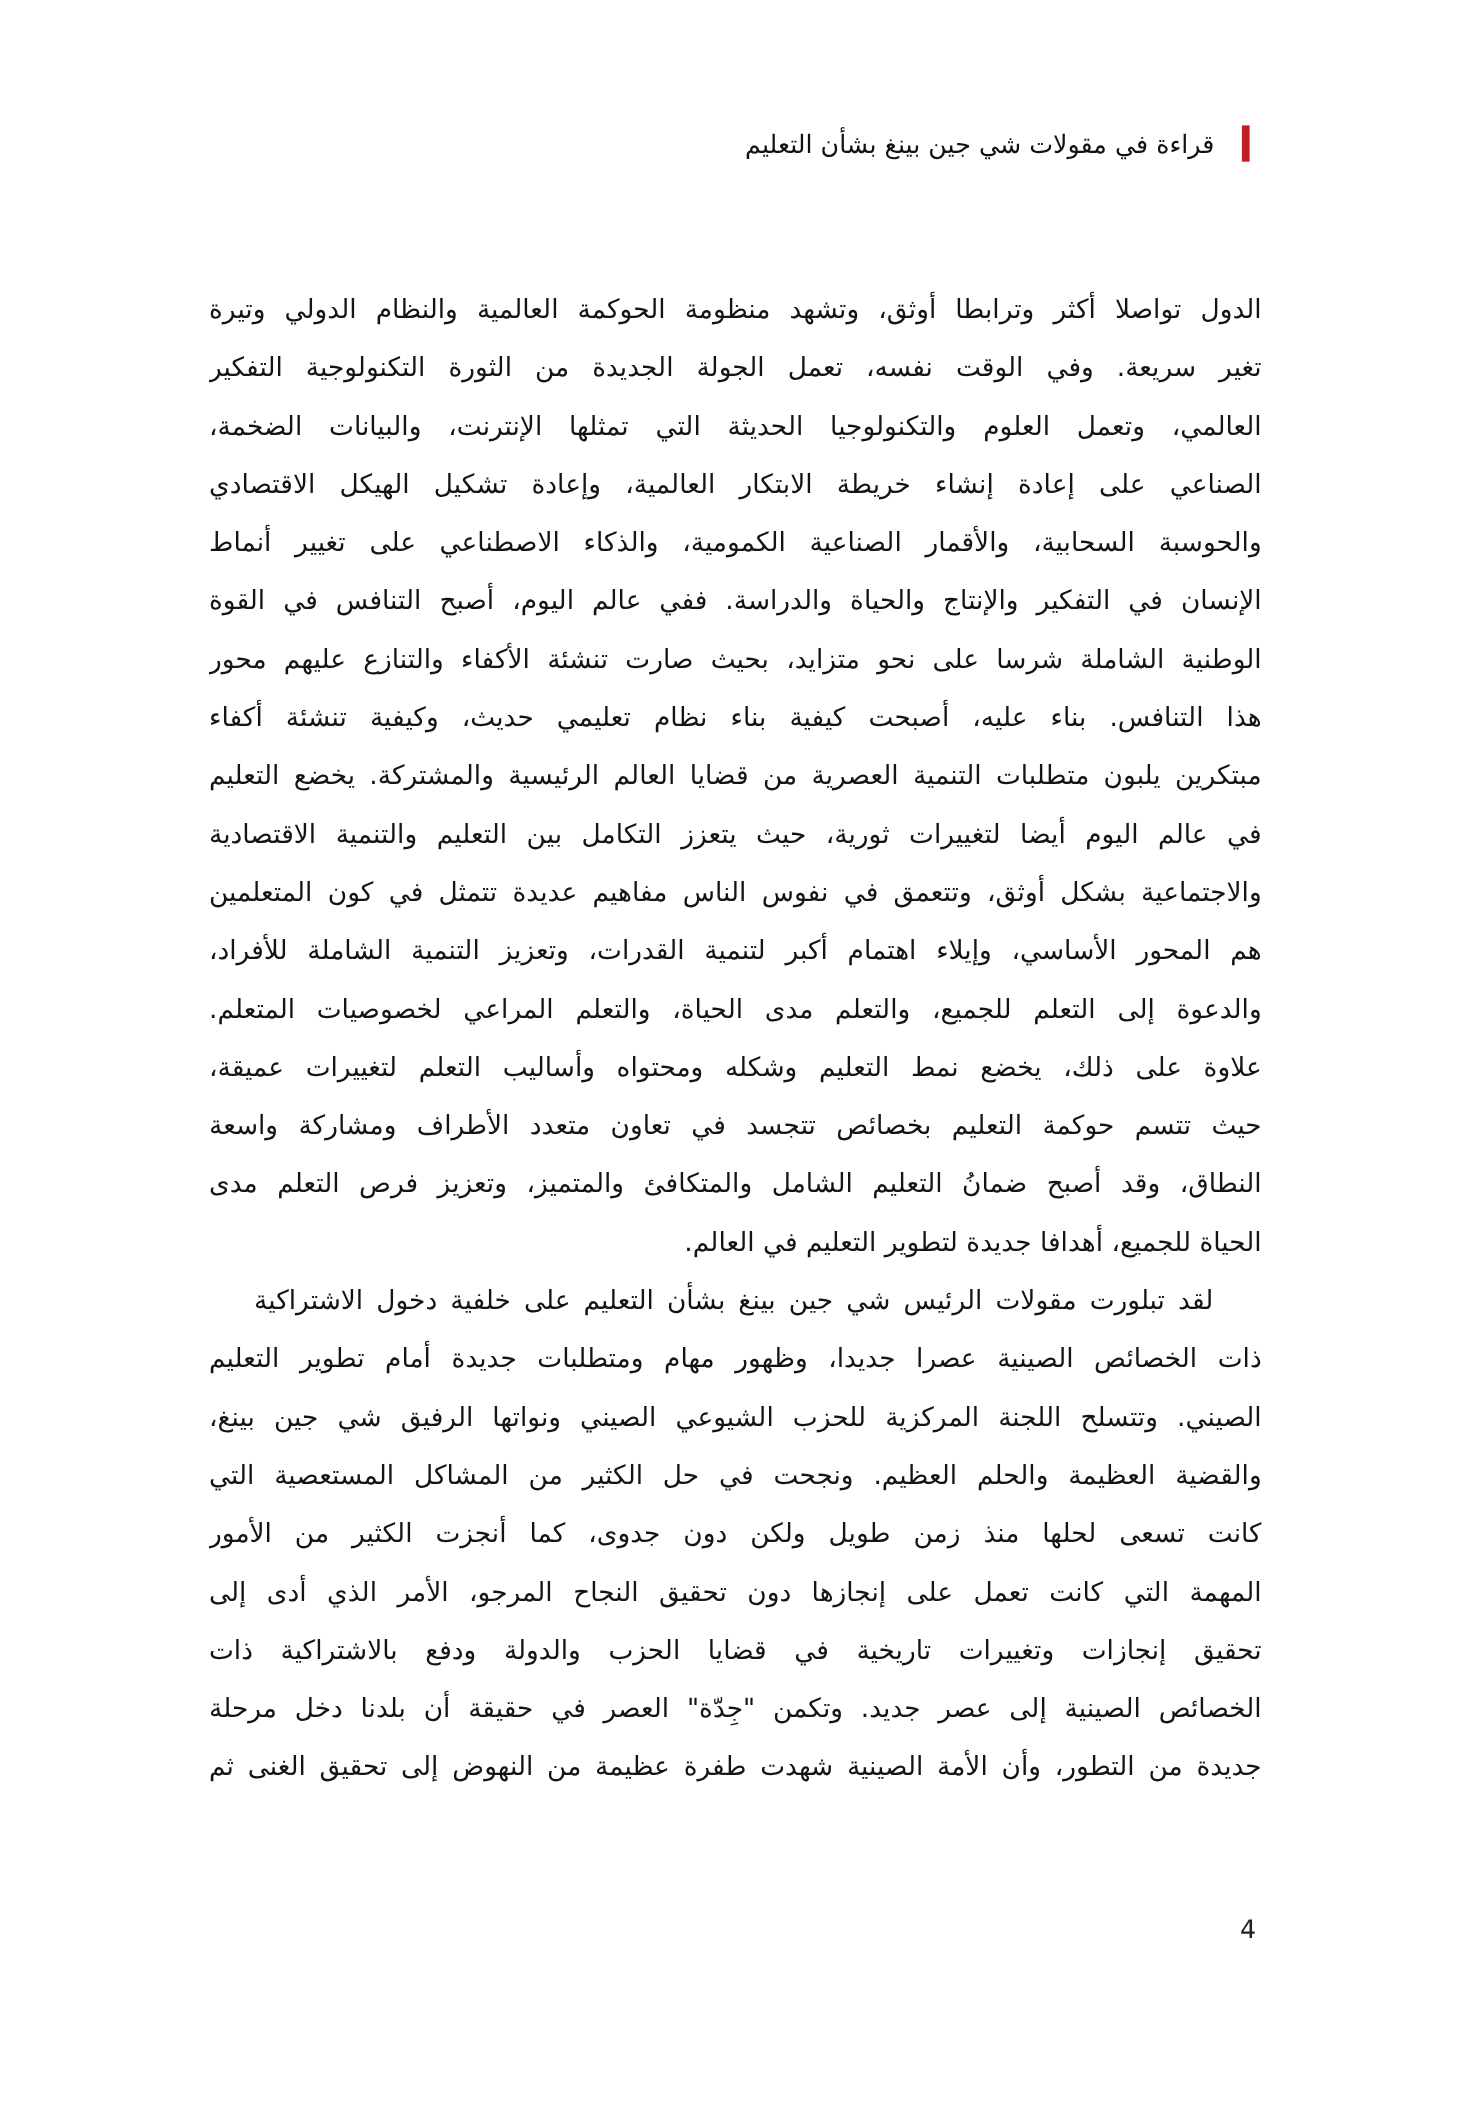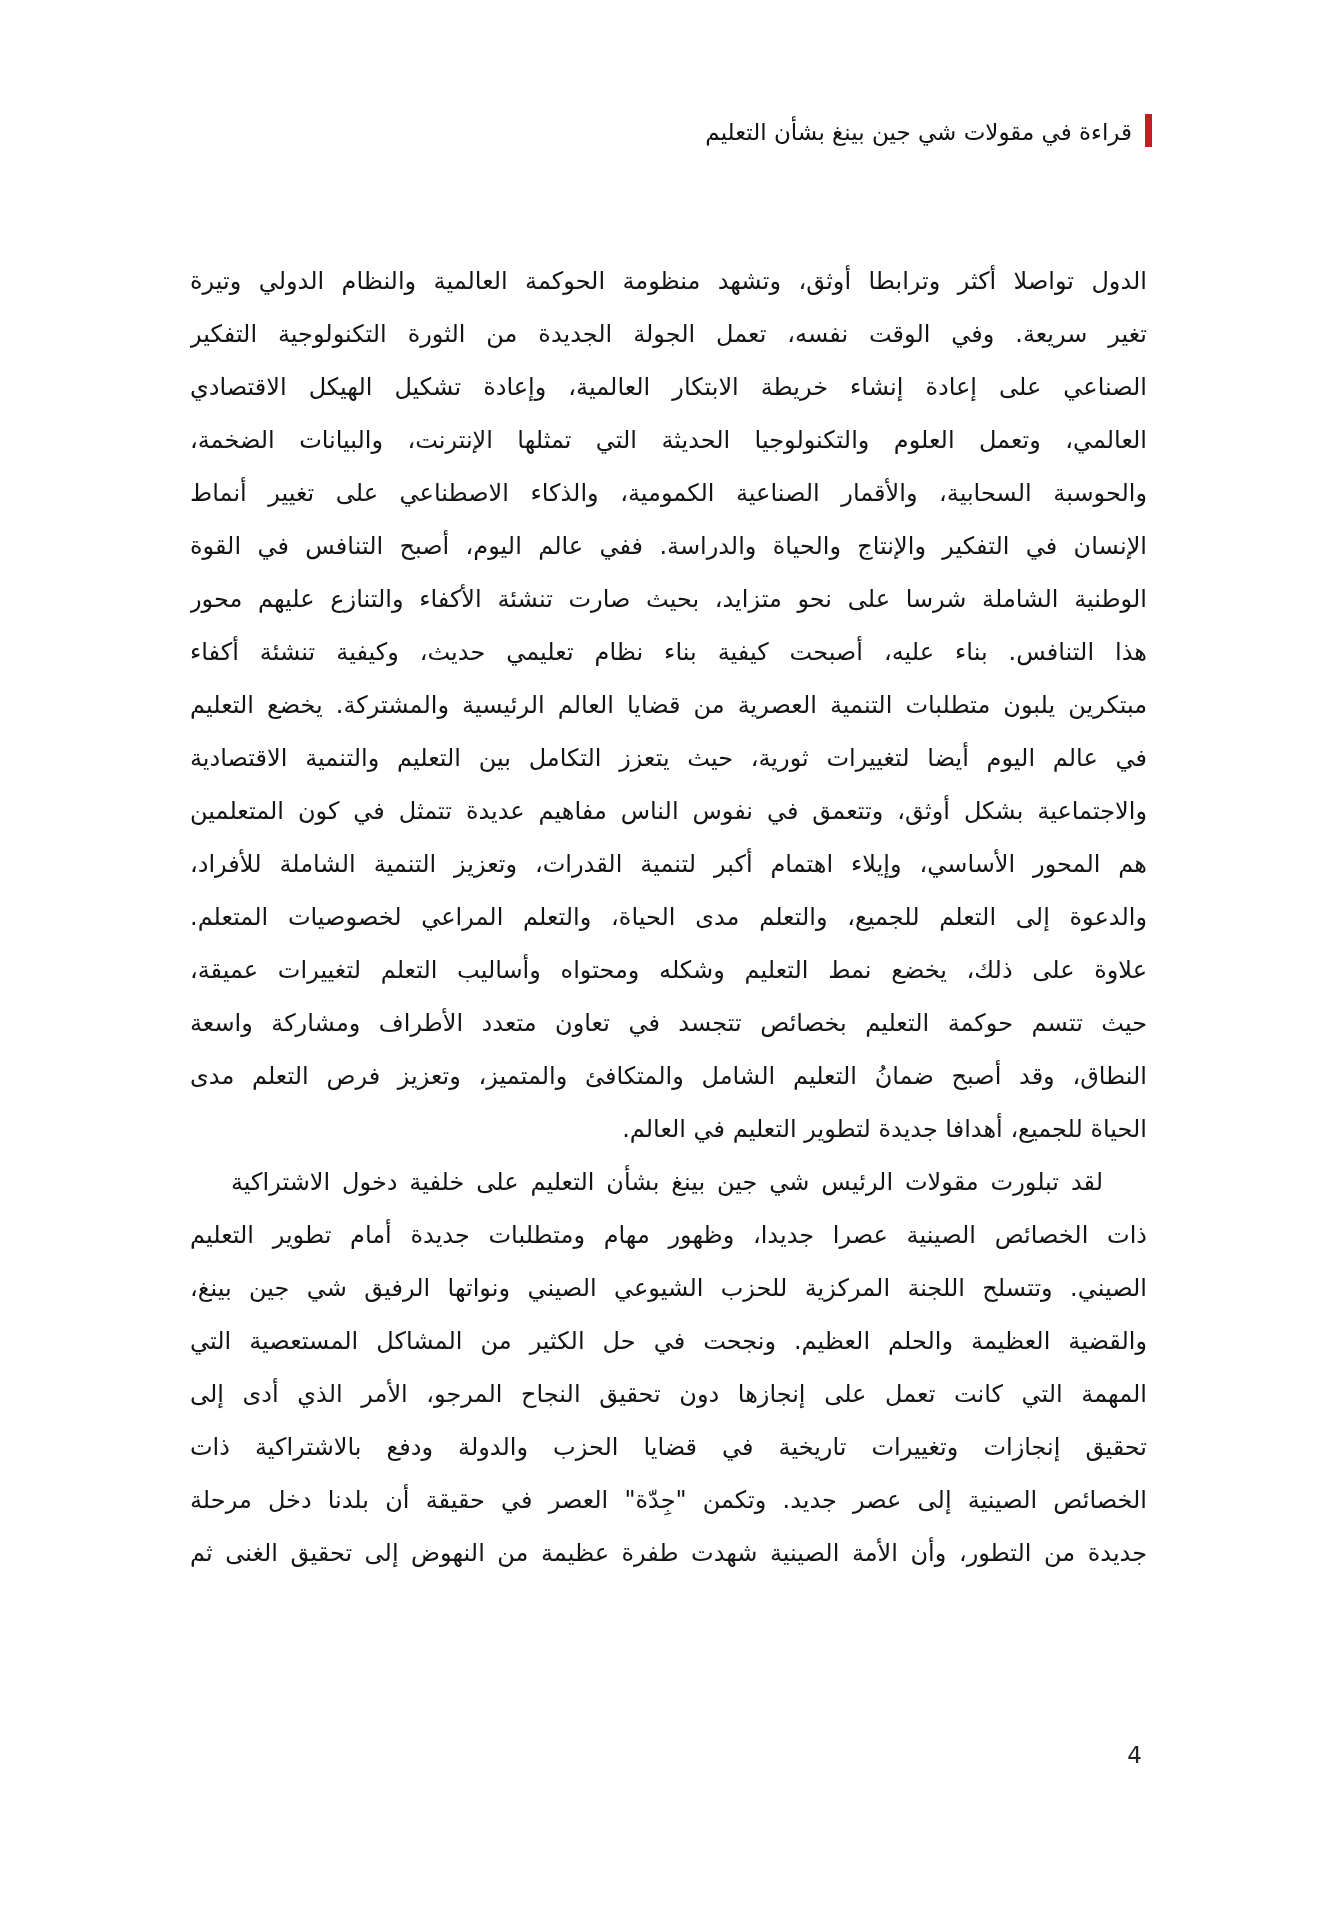--- a/index.html
+++ b/index.html
@@ -13,25 +13,25 @@
     height: 1919px;
     background: #ffffff;
     overflow: hidden;
     font-family: "DejaVu Sans", sans-serif;
     color: #1c1c1c;
   }
   
   .running-header {
     position: absolute;
     top: 112px;
-    right: 186px;
+    right: 202px;
     direction: rtl;
     display: flex;
     align-items: center;
-    gap: 13px;
+    gap: 25px;
     font-size: 23px;
     line-height: 40px;
     color: #111111;
   }
   .accent-bar {
     display: inline-block;
     width: 7px;
     height: 33px;
     margin-bottom: 4px;
     background: #c01f24;
@@ -78,39 +78,40 @@
 <div class="page">
 
   <div class="running-header">
     <span class="accent-bar" style="background: rgb(192, 31, 36);"></span>
     <span>قراءة في مقولات شي جين بينغ بشأن التعليم</span>
   </div>
 
   <div class="body-text">
     <div class="line">الدول تواصلا أكثر وترابطا أوثق، وتشهد منظومة الحوكمة العالمية والنظام الدولي وتيرة</div>
     <div class="line">تغير سريعة. وفي الوقت نفسه، تعمل الجولة الجديدة من الثورة التكنولوجية التفكير</div>
+    <div class="line">العالمي، وتعمل العلوم والتكنولوجيا الحديثة التي تمثلها الإنترنت، والبيانات الضخمة،</div>
     <div class="line">الصناعي على إعادة إنشاء خريطة الابتكار العالمية، وإعادة تشكيل الهيكل الاقتصادي</div>
-    <div class="line">العالمي، وتعمل العلوم والتكنولوجيا الحديثة التي تمثلها الإنترنت، والبيانات الضخمة،</div>
     <div class="line">والحوسبة السحابية، والأقمار الصناعية الكمومية، والذكاء الاصطناعي على تغيير أنماط</div>
     <div class="line">الإنسان في التفكير والإنتاج والحياة والدراسة. ففي عالم اليوم، أصبح التنافس في القوة</div>
     <div class="line">الوطنية الشاملة شرسا على نحو متزايد، بحيث صارت تنشئة الأكفاء والتنازع عليهم محور</div>
     <div class="line">هذا التنافس. بناء عليه، أصبحت كيفية بناء نظام تعليمي حديث، وكيفية تنشئة أكفاء</div>
     <div class="line">مبتكرين يلبون متطلبات التنمية العصرية من قضايا العالم الرئيسية والمشتركة. يخضع التعليم</div>
     <div class="line">في عالم اليوم أيضا لتغييرات ثورية، حيث يتعزز التكامل بين التعليم والتنمية الاقتصادية</div>
     <div class="line">والاجتماعية بشكل أوثق، وتتعمق في نفوس الناس مفاهيم عديدة تتمثل في كون المتعلمين</div>
     <div class="line">هم المحور الأساسي، وإيلاء اهتمام أكبر لتنمية القدرات، وتعزيز التنمية الشاملة للأفراد،</div>
     <div class="line">والدعوة إلى التعلم للجميع، والتعلم مدى الحياة، والتعلم المراعي لخصوصيات المتعلم.</div>
     <div class="line">علاوة على ذلك، يخضع نمط التعليم وشكله ومحتواه وأساليب التعلم لتغييرات عميقة،</div>
     <div class="line">حيث تتسم حوكمة التعليم بخصائص تتجسد في تعاون متعدد الأطراف ومشاركة واسعة</div>
     <div class="line">النطاق، وقد أصبح ضمانُ التعليم الشامل والمتكافئ والمتميز، وتعزيز فرص التعلم مدى</div>
     <div class="line para-last">الحياة للجميع، أهدافا جديدة لتطوير التعليم في العالم.</div>
     <div class="line indent">لقد تبلورت مقولات الرئيس شي جين بينغ بشأن التعليم على خلفية دخول الاشتراكية</div>
     <div class="line">ذات الخصائص الصينية عصرا جديدا، وظهور مهام ومتطلبات جديدة أمام تطوير التعليم</div>
     <div class="line">الصيني. وتتسلح اللجنة المركزية للحزب الشيوعي الصيني ونواتها الرفيق شي جين بينغ،</div>
     <div class="line">والقضية العظيمة والحلم العظيم. ونجحت في حل الكثير من المشاكل المستعصية التي</div>
+    <div class="line">كانت تسعى لحلها منذ زمن طويل ولكن دون جدوى، كما أنجزت الكثير من الأمور</div>
     <div class="line">المهمة التي كانت تعمل على إنجازها دون تحقيق النجاح المرجو، الأمر الذي أدى إلى</div>
     <div class="line">تحقيق إنجازات وتغييرات تاريخية في قضايا الحزب والدولة ودفع بالاشتراكية ذات</div>
     <div class="line">الخصائص الصينية إلى عصر جديد. وتكمن "جِدّة" العصر في حقيقة أن بلدنا دخل مرحلة</div>
     <div class="line">جديدة من التطور، وأن الأمة الصينية شهدت طفرة عظيمة من النهوض إلى تحقيق الغنى ثم</div>
   </div>
 
   <div class="page-number">4</div>
 
 </div>
 

